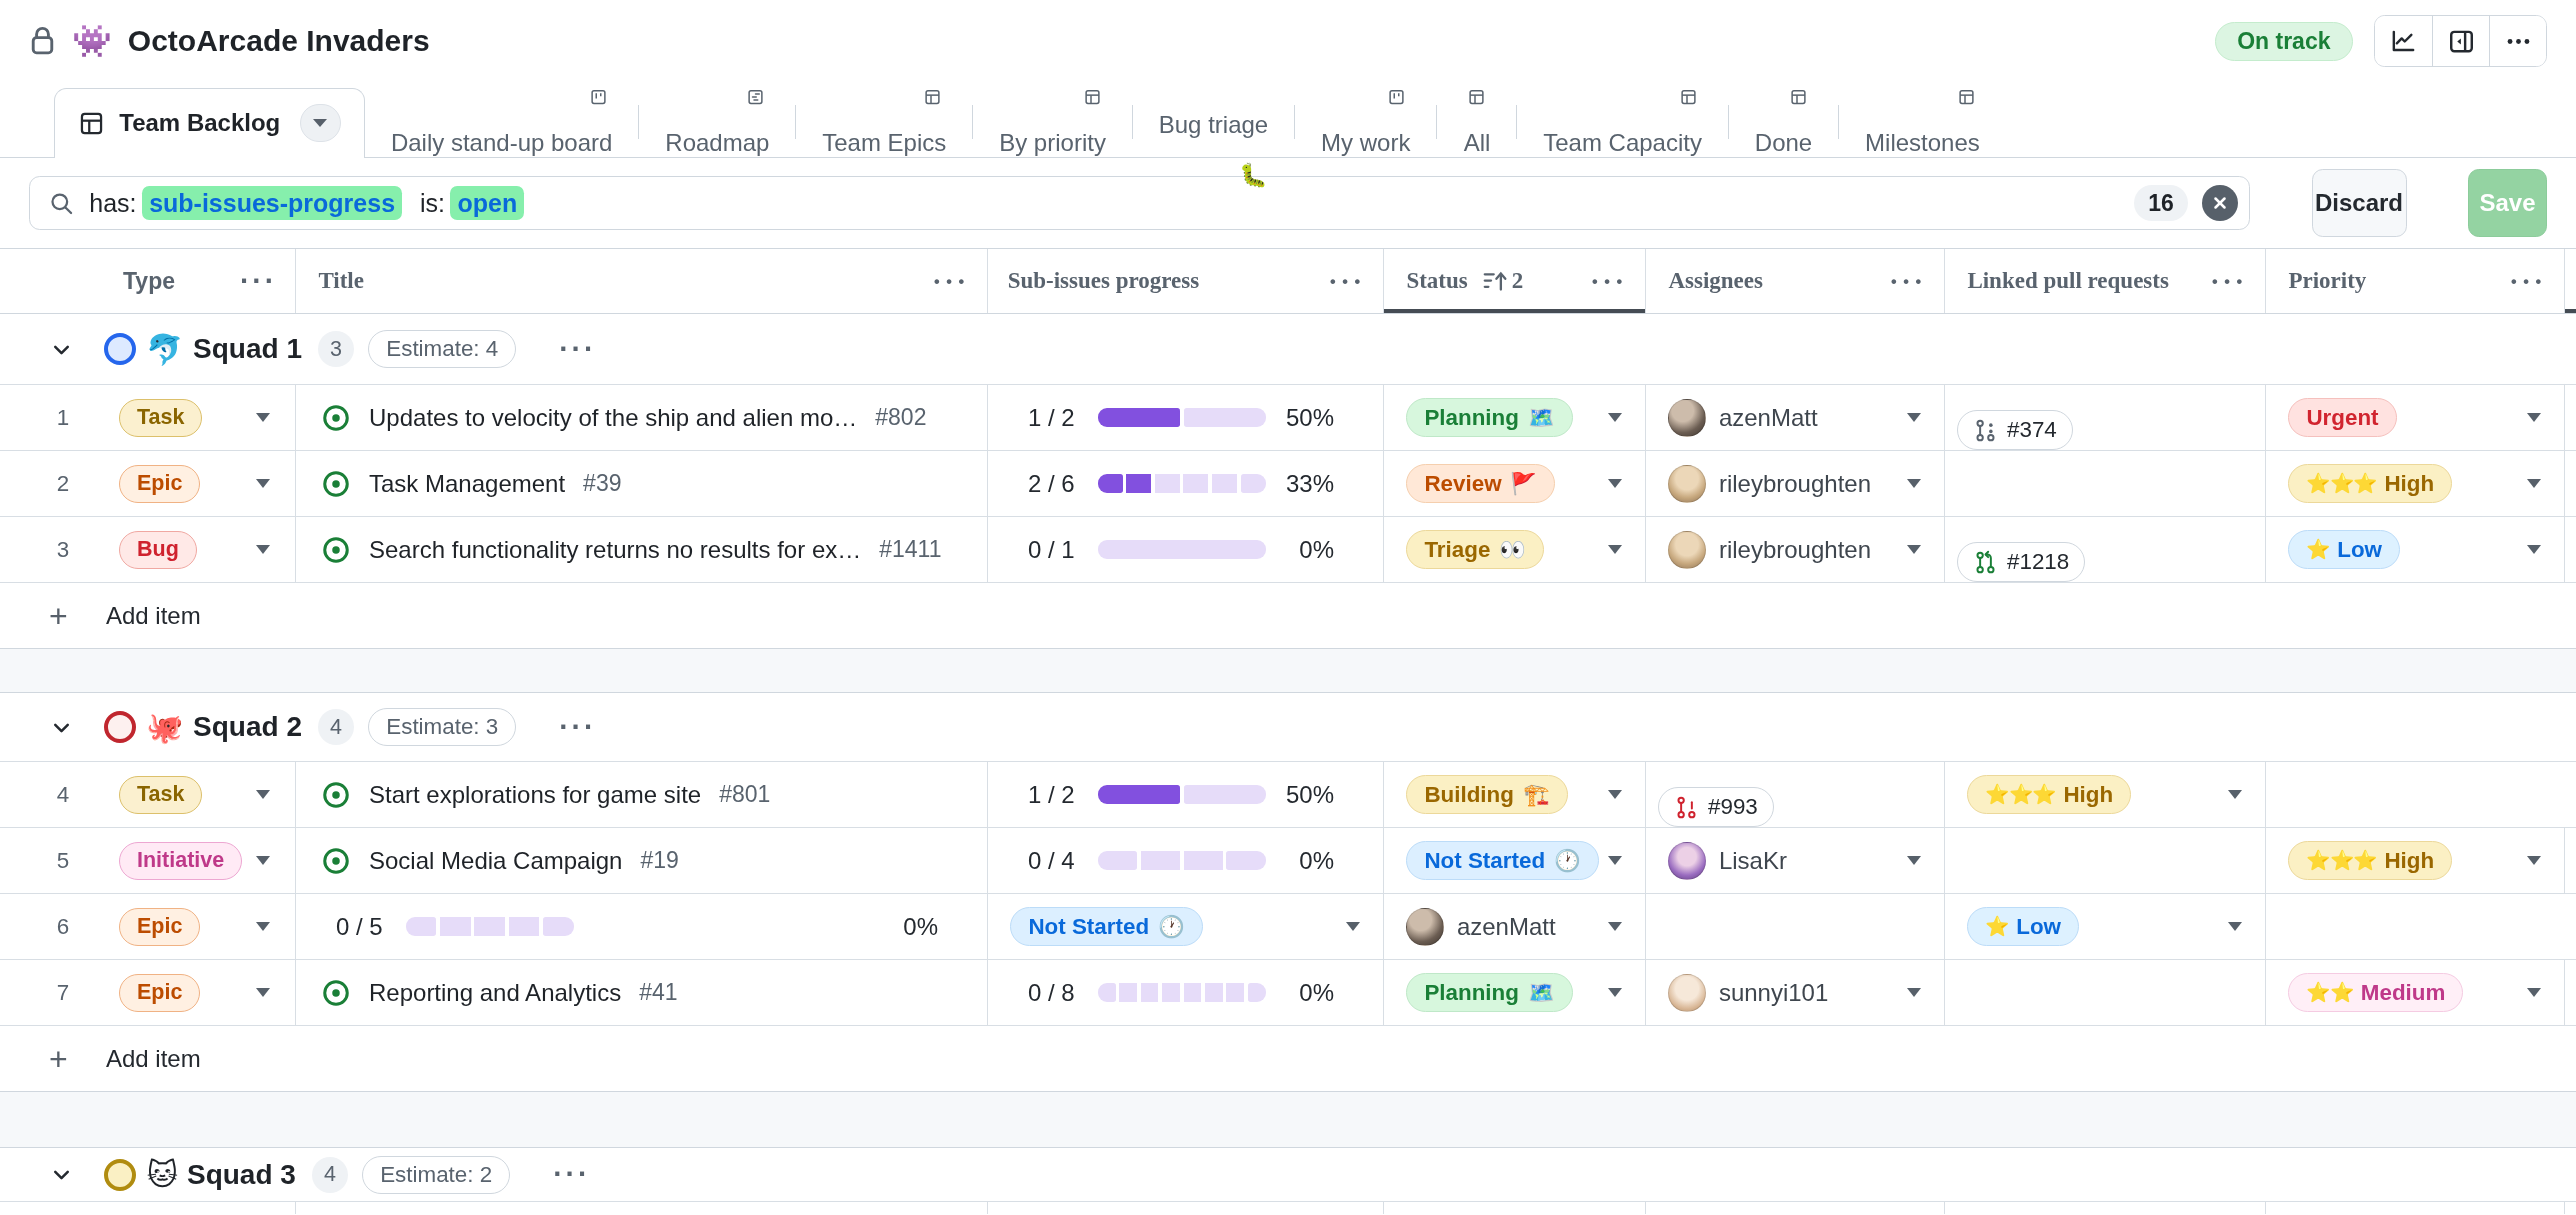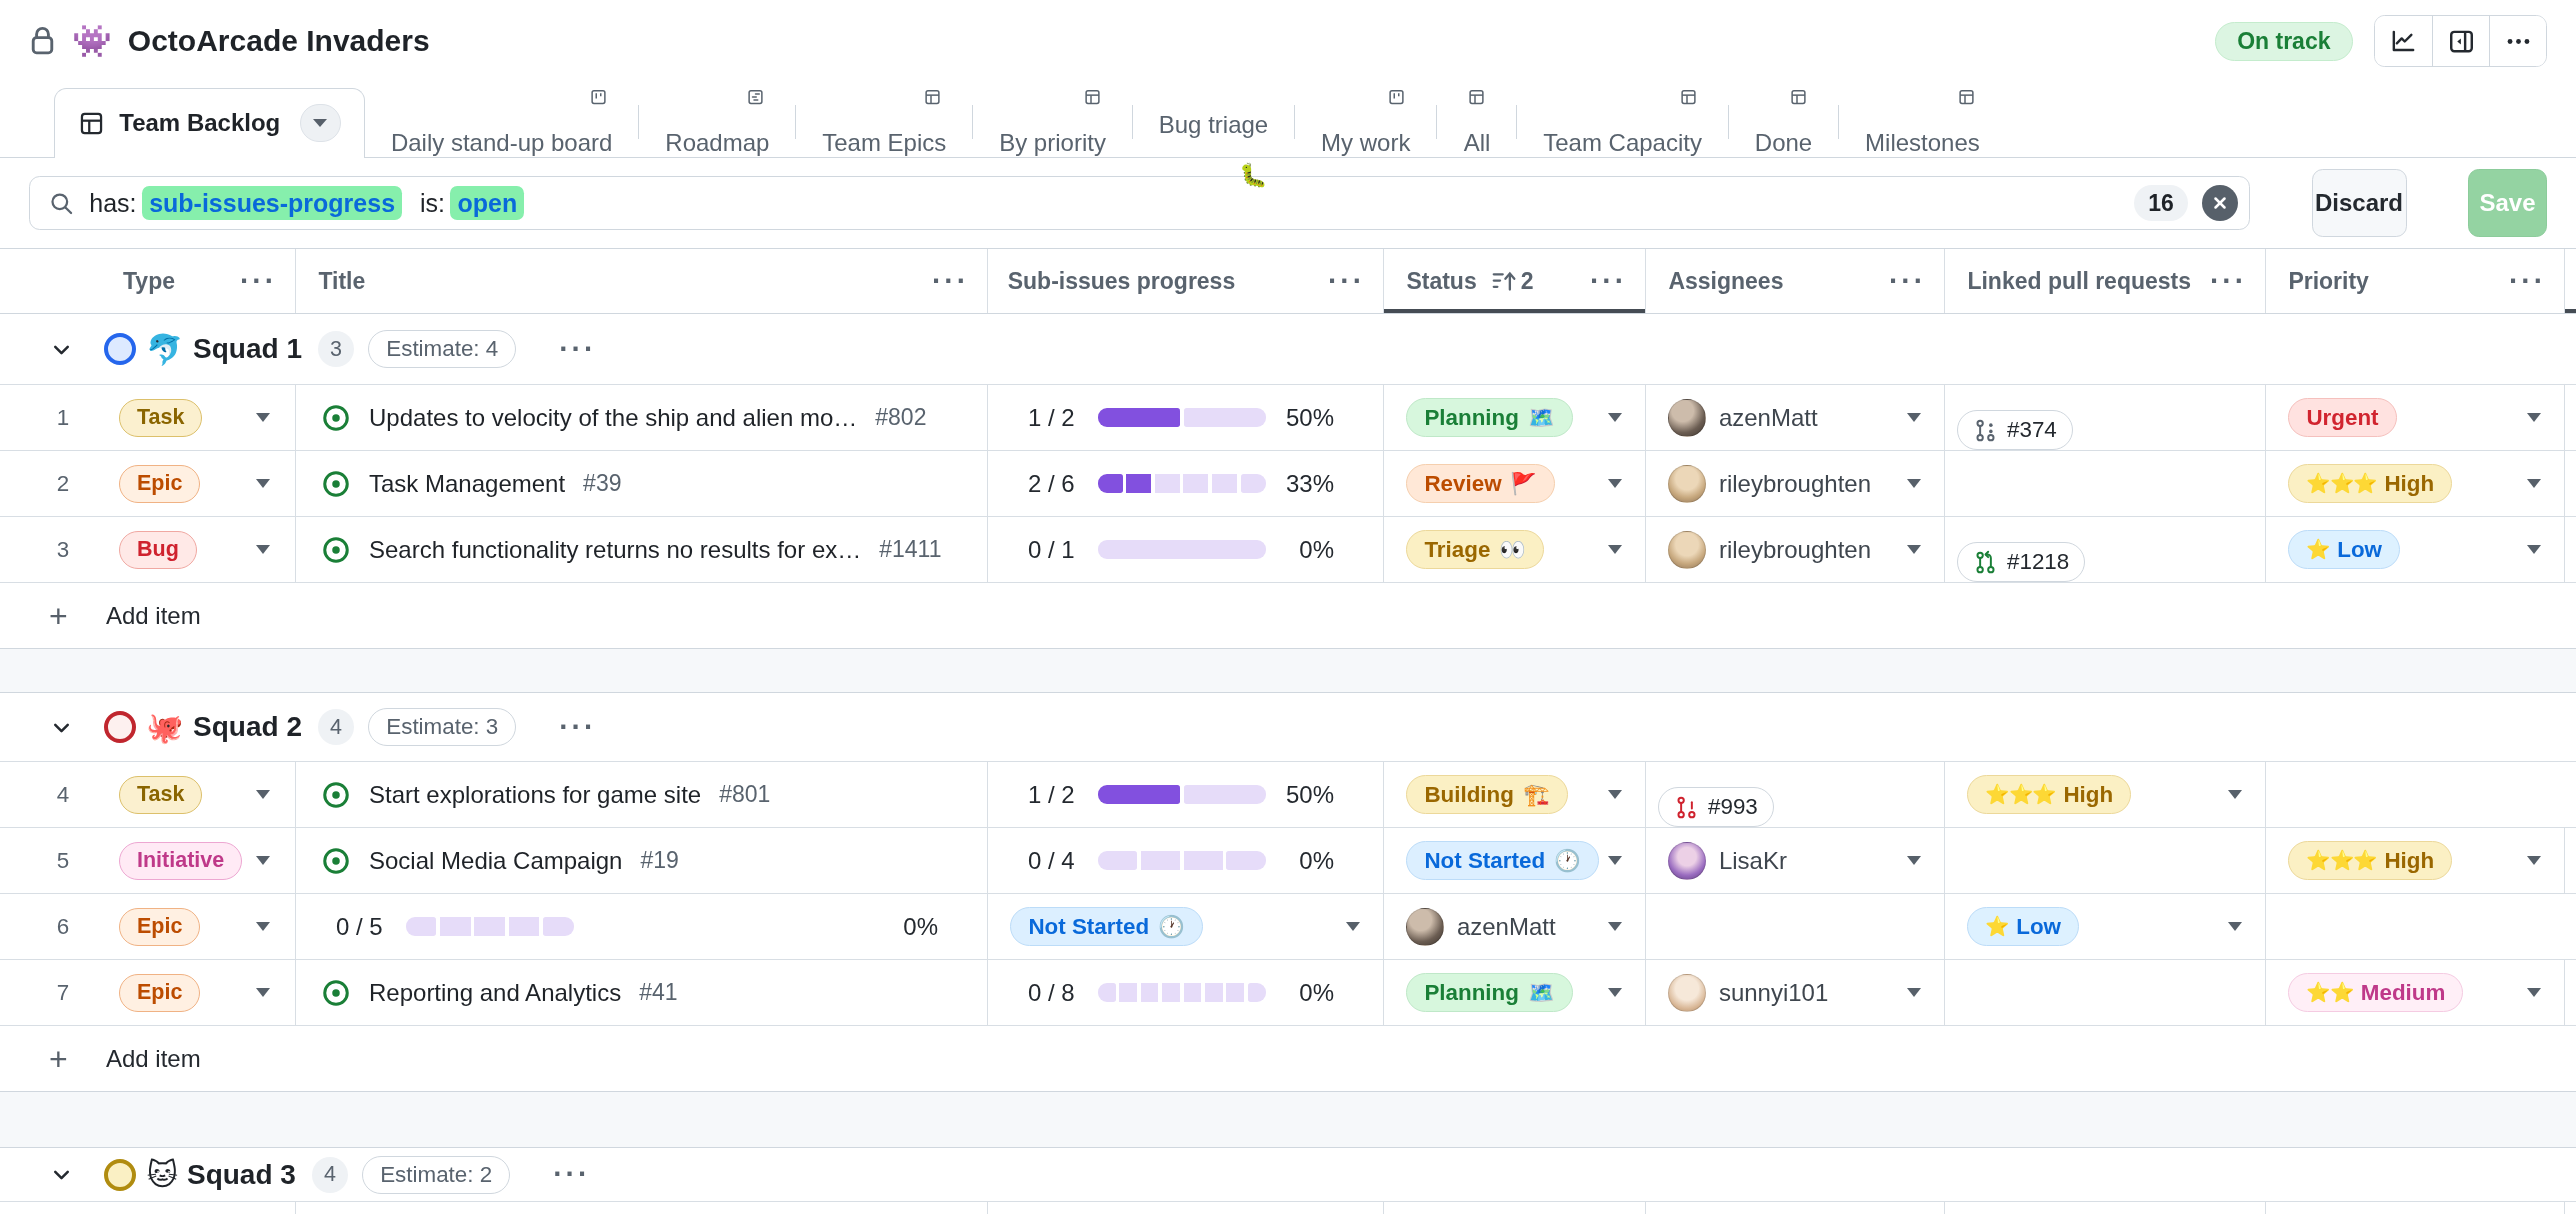--- a/index.html
+++ b/index.html
@@ -46,21 +46,21 @@
   .btn { height:68px; display:flex; align-items:center; justify-content:center; border-radius:10.7px;
     font-size:24px; font-weight:600;margin-left:40px; }
   .btn-discard { width:95px; background:#f6f8fa; border:0.9px solid #d0d7de; color:#24292f; }
   .btn-save { width:79px; background:#94d3a2; border:0.9px solid #8ccc9b; color:#ffffff; }
 
   
   .tablewrap { position:absolute; top:248px; left:0; right:0; bottom:0; background:#fff; overflow:hidden; }
   .grid { display:grid; grid-template-columns:295px 692px 396px 262px 299px 321px 299px 11.6px; }
   .thead { height:66px; border-top:0.9px solid #d0d7de; border-bottom:0.9px solid #d0d7de; background:#fff; }
   .th { display:flex; align-items:center; position:relative; color:#59636e; font-weight:600; font-size:23px; padding:0 18px; }
-  .th + .th { border-left:0.9px solid #d8dee4; }
+  .th + .th { border-left:0.9px solid #d8dee4;font-family:Liberation Serif, serif; }
   .th .kebab { margin-left:auto; }
   .kebab { color:#59636e; font-size:29px; letter-spacing:2.7px; font-weight:700; line-height:1; }
   .th-type { padding-left:123px; }
   .th-title,.th-status,.th-assign,.th-linked,.th-prio { padding-left:22.4px; }
   .th-prog { padding-left:19.7px; }
   .sorted::after { content:""; position:absolute; left:0; right:0; bottom:0; height:4.5px; background:#454c54; }
   .sorticon { display:flex; align-items:center; gap:2.7px; margin-left:14.3px; color:#59636e; font-weight:600; font-size:23px; }
 
   .ghead { height:71px; display:flex; align-items:center; padding-left:49px; background:#fff; border-bottom:0.9px solid #d8dee4; }
   .ghead.short { height:54px; border-bottom:0.9px solid #d8dee4; }

